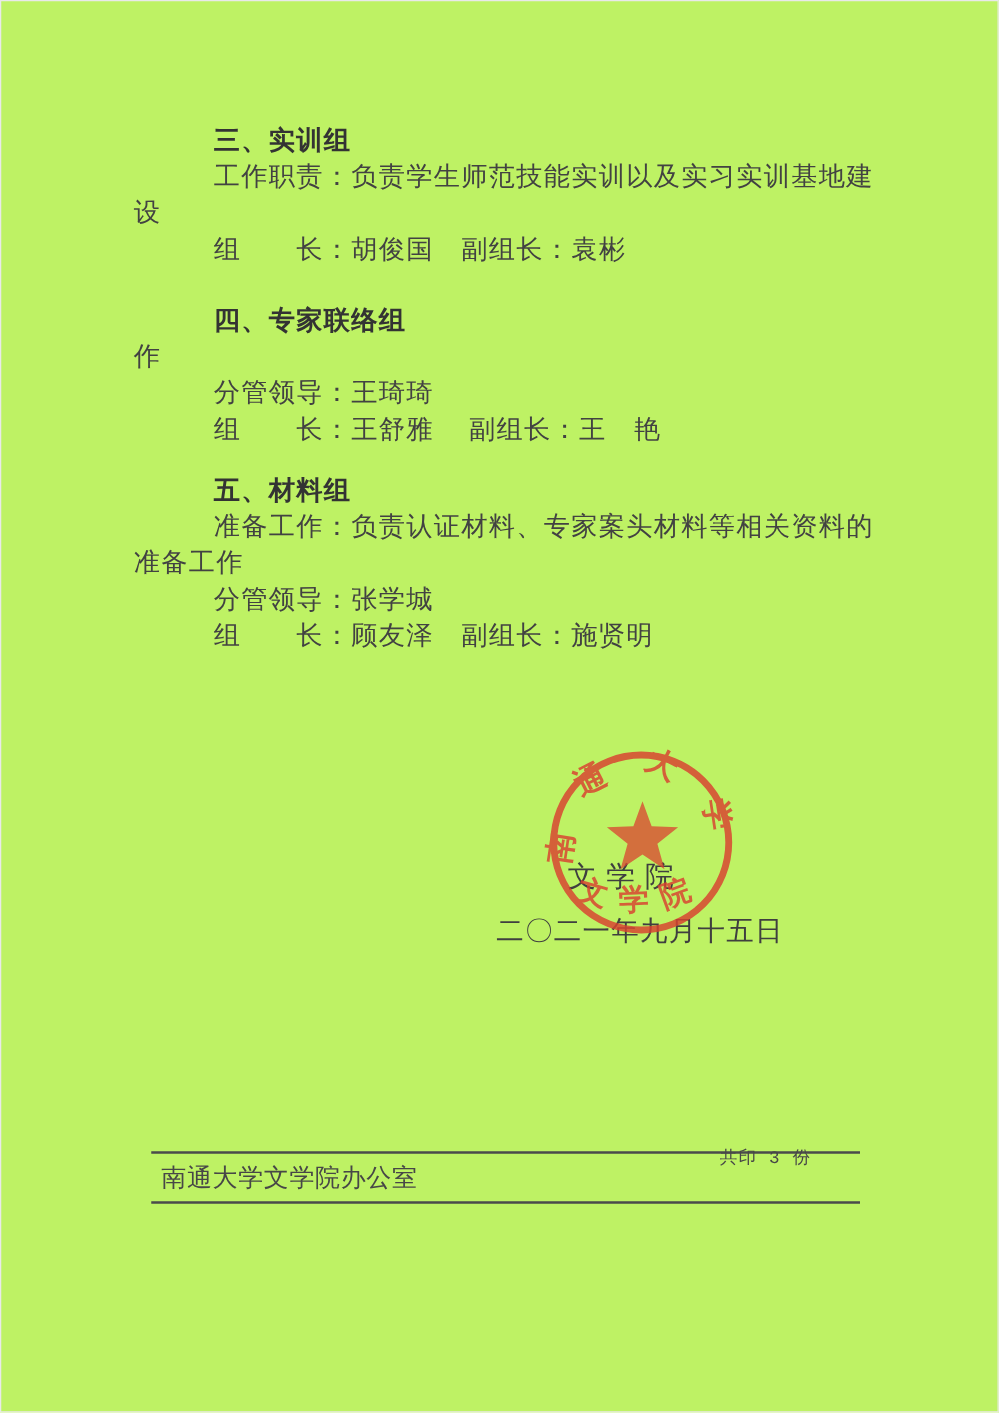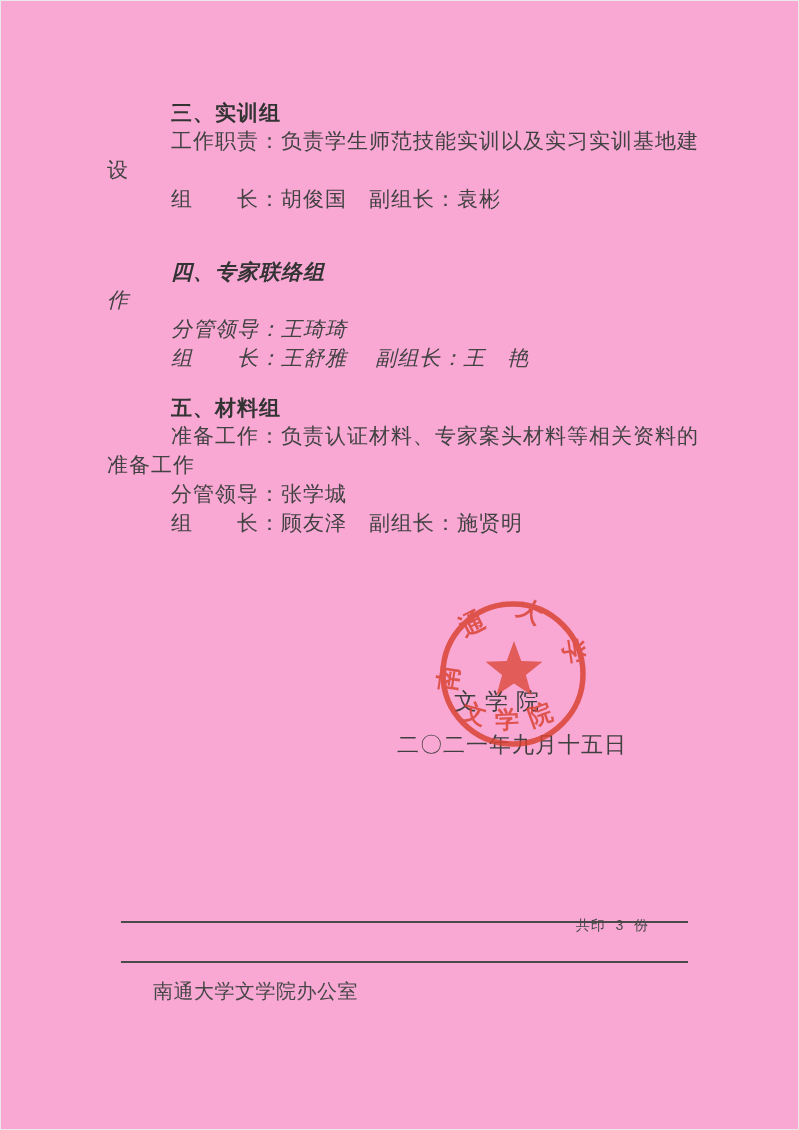--- a/index.html
+++ b/index.html
@@ -1,33 +1,33 @@
 <!DOCTYPE html>
 <html><head>
 <meta charset="utf-8">
 <style>
   html,body{margin:0;padding:0;background:#fff;}
   .page{
     position:relative;
     width:799px;height:1130px;
-    background:#f9a8d4;
+    background:#bef264;
     box-sizing:border-box;
     border:1px solid #e9e9e9;
     overflow:hidden;
     font-family:"Liberation Serif","DejaVu Serif",serif;
     color:#424242;
   }
   
   .content{
     position:absolute;
     left:106px;top:97px;width:600px;
     font-size:21px;line-height:29px;letter-spacing:1px;
   }
   .section{margin:0;}
-  .section.s2{margin-top:43px;font-style:italic;}
+  .section.s2{margin-top:28px;}
   .section.s3{margin-top:20px;}
   .sec-heading{
     font-family:"Liberation Sans","DejaVu Sans",sans-serif;
     font-weight:700;color:#333;
     padding-left:64px;
   }
   .line{white-space:pre;}
   .line.indent{padding-left:64px;}
   
   .sig-name{
@@ -44,23 +44,23 @@
     width:156px;height:156px;
     opacity:0.82;
   }
   
   .foot-rule{
     position:absolute;left:120px;width:567px;height:2px;background:#4b4b4b;
   }
   .foot-rule.r1{top:920px;}
   .foot-rule.r2{top:960px;}
   .foot-row{
-    position:absolute;left:128px;top:974px;width:553px;height:32px;
+    position:absolute;left:128px;top:925px;width:553px;height:32px;
     display:flex;align-items:center;
-    font-size:20px;letter-spacing:0.5px;color:#474747;white-space:pre;margin-left:24px;
+    font-size:20px;letter-spacing:0.5px;color:#474747;white-space:pre;
   }
   .foot-copies{
     position:absolute;top:916px;right:149px;
     font-size:14px;letter-spacing:1px;color:#474747;white-space:pre;font-family:Liberation Mono, monospace;
   }
 </style>
 </head>
 <body>
 
 <div class="page">

